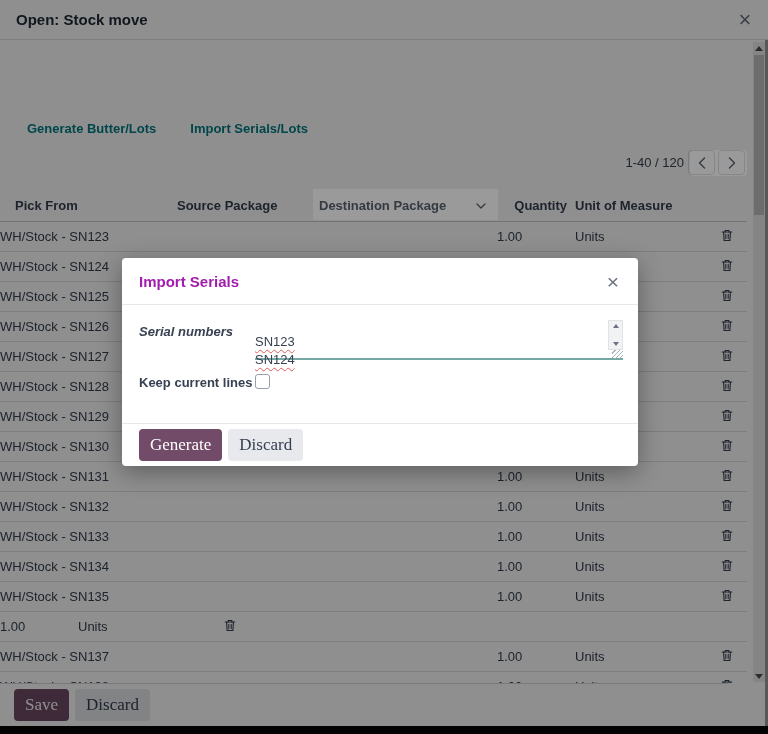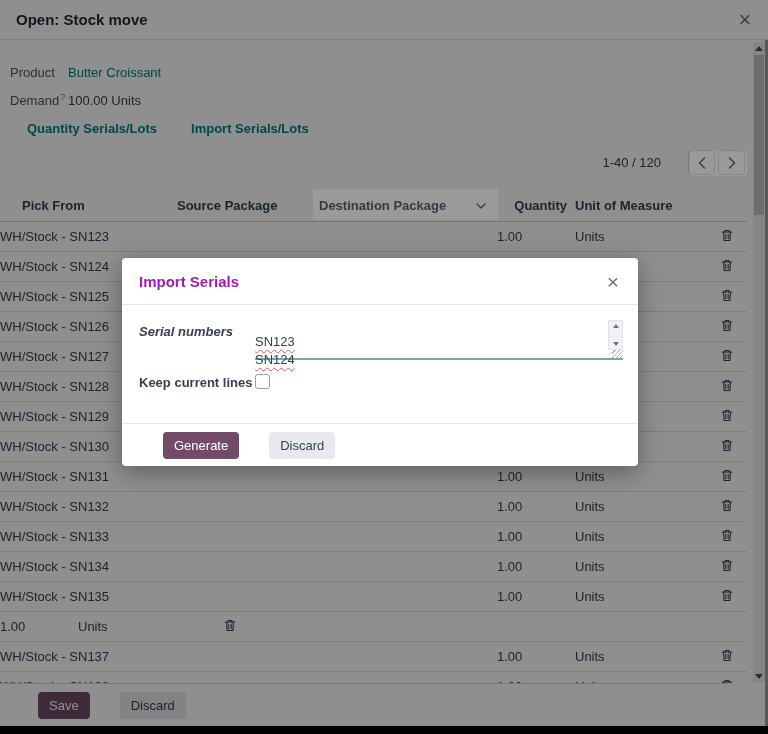--- a/index.html
+++ b/index.html
@@ -24,47 +24,47 @@
   .bodyclip{position:absolute;left:0;top:40px;width:768px;height:643px;overflow:hidden;background:#fff;z-index:1;}
   .frow{display:flex;align-items:center;height:28px;}
   .fields{position:absolute;left:10px;top:18px;}
   .flabel{width:58px;font-weight:500;color:#4b5563;}
   .fhelp{font-size:9px;color:#6b7280;vertical-align:super;margin-left:1px;}
   .fvalue{color:var(--text);}
   .fvalue.link{color:var(--teal);cursor:pointer;}
   .actions{position:absolute;left:27px;top:81px;display:flex;gap:34px;}
   .linkbtn{background:none;border:none;color:var(--teal);font-weight:bold;font-size:13px;cursor:pointer;font-family:"Liberation Sans",sans-serif;padding:0;}
   .pager{position:absolute;top:110px;right:23px;display:flex;align-items:center;gap:3px;}
-  .pager-range{margin-right:24px;color:var(--text);}
+  .pager-range{margin-right:1px;color:var(--text);}
   .pager-btn{width:27px;height:25px;background:#fff;border:1px solid #d6dadf;border-radius:4px;display:flex;align-items:center;justify-content:center;cursor:pointer;}
   
   .thead{position:absolute;left:0;top:150px;width:747px;height:32px;display:flex;border-bottom:1px solid #c9ced4;font-weight:bold;align-items:center;}
   .th{white-space:nowrap;}
-  .th.c1{width:177px;padding-left:22px;}
+  .th.c1{width:177px;padding-left:15px;}
   .th.c2{width:136px;}
   .th.c3{width:184px;height:31px;display:flex;align-items:center;justify-content:space-between;padding:0 11px 0 6px;cursor:pointer;}
   .th.c4{width:70px;text-align:right;}
   .th.c5{width:140px;padding-left:8px;}
   .th.c6{width:40px;}
   .tbody{position:absolute;left:0;top:182px;width:747px;}
   .trow{display:flex;align-items:center;height:30px;border-bottom:1px solid var(--border);}
   .c-pick{width:497px;white-space:nowrap;}
   .c-qty{width:70px;text-align:left;}
   .c-uom{width:140px;padding-left:8px;}
   .c-del{width:40px;display:flex;align-items:center;justify-content:center;background:none;border:none;cursor:pointer;}
   
   .vscroll{position:absolute;left:753px;top:42px;width:12px;height:640px;background:#ededed;z-index:2;}
   .vs-arrow{position:absolute;left:0;width:12px;height:12px;display:flex;align-items:center;justify-content:center;cursor:pointer;}
   .tri-up{width:0;height:0;border-left:4px solid transparent;border-right:4px solid transparent;border-bottom:5px solid #4f4f4f;}
   .tri-down{width:0;height:0;border-left:4px solid transparent;border-right:4px solid transparent;border-top:5px solid #4f4f4f;}
   .vs-thumb{position:absolute;left:1px;top:13px;width:10px;height:160px;background:#c2c2c2;cursor:pointer;}
   .edge{position:absolute;left:765px;top:40px;width:3px;height:686px;background:#9e9e9e;z-index:2;}
   
   .footer{position:absolute;left:0;top:683px;width:728px;height:43px;background:#fff;border-top:1px solid #d4d8dd;z-index:3;display:flex;align-items:center;padding-left:14px;gap:6px;}
-  .btn{border:none;border-radius:4px;font-size:13px;padding:6px 11px;cursor:pointer;font-family:Liberation Sans, sans-serif;margin-left:24px;}
+  .btn{border:none;border-radius:4px;font-size:17px;padding:6px 11px;cursor:pointer;font-family:Liberation Serif, serif;}
   .btn-primary{background:var(--purple);color:#fff;font-weight:500;}
   .btn-secondary{background:#e7e9ed;color:var(--text);}
   .taskbar{position:absolute;left:0;top:726px;width:768px;height:8px;background:#070707;z-index:3;}
   
   .backdrop{position:absolute;left:0;top:0;width:768px;height:734px;background:rgba(0,0,0,0.44);z-index:10;}
   .ghost{position:absolute;background:rgba(255,255,255,0.10);z-index:11;pointer-events:none;}
   .ghost-dest{left:313px;top:189px;width:185px;height:31px;}
   .ghost-pager{left:690px;top:150px;width:57px;height:26px;border-radius:4px;}
   
   .modal{position:absolute;left:122px;top:258px;width:516px;height:208px;background:#fff;border-radius:4px;box-shadow:0 6px 24px rgba(0,0,0,0.35);z-index:20;}
@@ -89,33 +89,23 @@
 
 <div class="screen">
 
   <div class="titlebar">
     <span class="title">Open: Stock move</span>
     <button class="win-close"><span>×</span></button>
   </div>
 
   <div class="bodyclip">
 
-    <div class="fields">
-      <div class="frow">
-        <span class="flabel">Product</span>
-        <span class="fvalue link">Butter Croissant</span>
-      </div>
-      <div class="frow">
-        <span class="flabel"><span>Demand</span><sup class="fhelp">?</sup></span>
-        <span class="fvalue">100.00 Units</span>
-      </div>
-    </div>
 
     <div class="actions">
-      <button class="linkbtn">Quantity Serials/Lots</button>
+      <button class="linkbtn">Generate Butter/Lots</button>
       <button class="linkbtn">Import Serials/Lots</button>
     </div>
 
     <div class="pager">
       <span class="pager-range">1-40 / 120</span>
       <div class="pager-btn">
         <svg class="chev" width="8" height="12" viewBox="0 0 8 12" fill="none">
             <path d="M6.5 1L1.5 6l5 5" stroke="#374151" stroke-width="1.4" stroke-linecap="round" stroke-linejoin="round"></path>
           </svg>
       </div>

